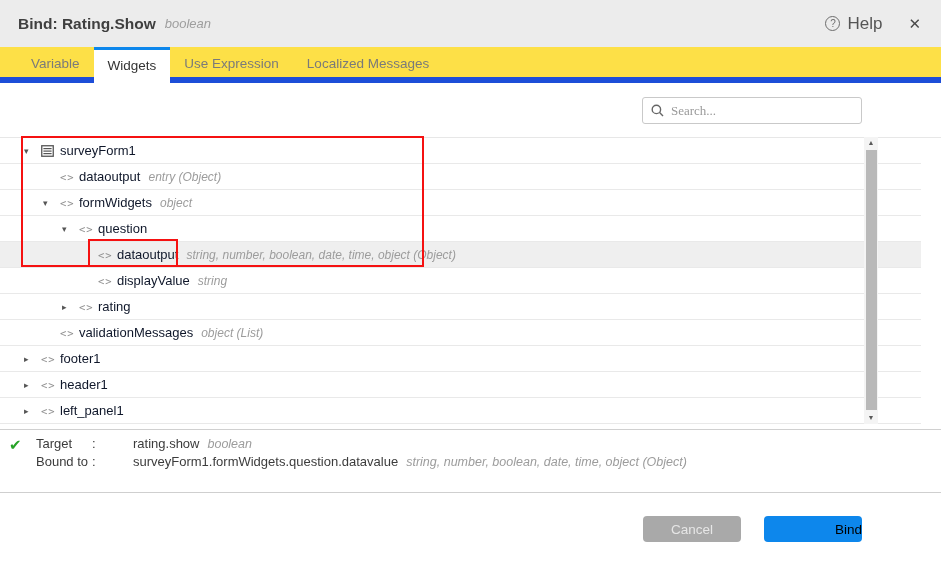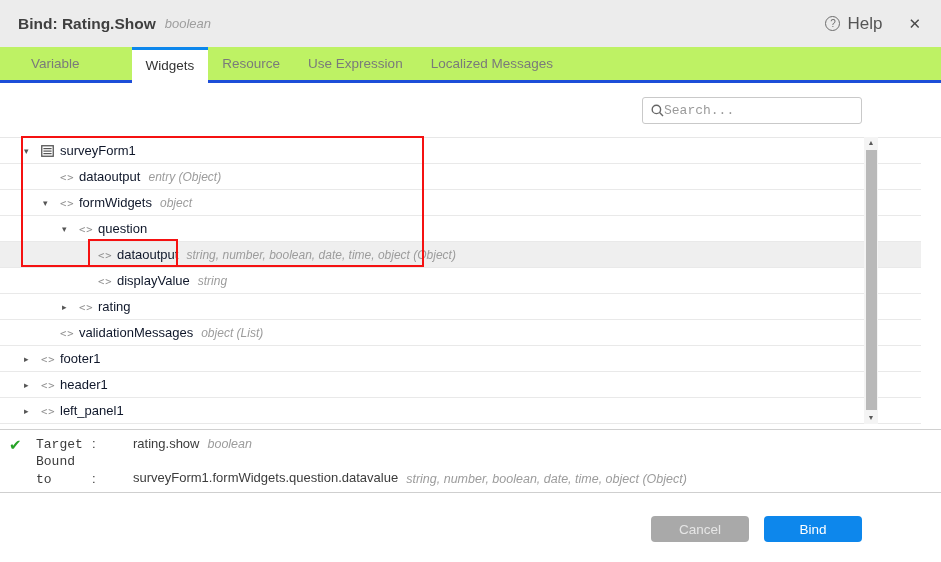--- a/index.html
+++ b/index.html
@@ -12,32 +12,32 @@
               display:flex; align-items:center; padding:0 20px 0 18px; }
   .title { font-size:15.5px; font-weight:bold; color:#3f3f3f; }
   .title-type { font-size:13px; font-style:italic; color:#9e9e9e; margin-left:9px; font-weight:normal; }
   .titlebar-right { margin-left:auto; display:flex; align-items:center; }
   .help-icon { width:15px; height:15px; border:1px solid #6d6d6d; border-radius:50%; color:#6d6d6d;
                font-size:10px; line-height:13px; text-align:center; display:inline-block; }
   .help-label { font-size:17px; color:#555; margin:0 26px 0 7px; cursor:pointer; }
   .close-icon { font-size:15px; color:#4a4a4a; cursor:pointer; line-height:15px; }
 
   
-  .tabbar { position:absolute; left:0; top:47px; width:941px; height:36px; background:#bef264;
-            border-bottom:3px solid #1d4ed8; display:flex; padding-left:17px; }
+  .tabbar { position:absolute; left:0; top:47px; width:941px; height:36px; background:#fde047;
+            border-bottom:6px solid #1d4ed8; display:flex; padding-left:17px; }
   .tab { height:36px; line-height:34px; padding:0 14px; font-size:13.5px; color:#7a7a7a;
          cursor:pointer; position:relative; }
-  .tab.active { background:#fff; color:#333; border-top:3px solid var(--accent); line-height:31px; height:37px;margin-left:38px; }
+  .tab.active { background:#fff; color:#333; border-top:3px solid var(--accent); line-height:31px; height:37px; }
 
   
   .searchbox { position:absolute; top:97px; right:21px; width:220px; height:27px; background:#fff;
                border:1px solid #c9c9c9; border-radius:3px; display:flex; align-items:center; padding:0 8px; }
   .searchbox svg { flex:0 0 auto; }
-  .searchbox input { border:none; outline:none; flex:1; font-size:13px; color:#555; 
-                     font-family:Liberation Mono, monospace; background:transparent; }
+  .searchbox input { border:none; outline:none; flex:1; font-size:13px; color:#555; margin-left:7px;
+                     font-family:Liberation Serif, serif; background:transparent; }
   .searchbox input::placeholder { color:#9a9a9a; }
 
   
   .tree { position:absolute; left:0; top:137px; width:941px; border-top:1px solid #e7e7e7; }
   .tree-row { height:26px; display:flex; align-items:center; border-bottom:1px solid #e9e9e9;
               margin-right:20px; cursor:pointer; }
   .tree-row.hl { background:#efefef; }
   .arrow { width:17px; font-size:9px; color:#555; flex:0 0 auto; }
   .code-glyph { width:19px; font-size:10.5px; color:#8f8f8f; letter-spacing:1px; flex:0 0 auto;
                 font-family:"DejaVu Sans Mono",monospace; }
@@ -54,50 +54,49 @@
   
   .red-box { position:absolute; border:2px solid var(--red); pointer-events:none; }
   .red-outer { left:21px; top:136px; width:403px; height:131px; }
   .red-inner { left:88px; top:239px; width:90px; height:28px; }
 
   
   .status { position:absolute; left:0; top:429px; width:941px; height:64px;
             border-top:1px solid #d0d0d0; border-bottom:1px solid #cfcfcf; display:flex; padding:5px 0 0 9px; }
   .check-icon { width:27px; font-size:15px; font-weight:bold; color:var(--green); line-height:19px; }
   .status-lines { font-size:13px; line-height:17.4px; }
-  .slabel { display:inline-block; width:56px;font-family:Liberation Mono, monospace; }
+  .slabel { display:inline-block; width:56px; }
   .scolon { display:inline-block; width:41px; }
   .stype { font-size:12.5px; font-style:italic; color:#9c9c9c; margin-left:8px; }
 
   
   .btn-row { position:absolute; top:516px; right:21px; display:flex; }
   .btn { width:98px; height:26px; border:none; border-radius:4px; font-size:13.5px; cursor:pointer;
          font-family:"Liberation Sans",sans-serif; }
   .btn-cancel { background:var(--cancel); color:#e6e6e6; }
-  .btn-bind { background:var(--accent); color:#ffffff; margin-left:15px; }
+  .btn-bind { background:var(--accent); color:#000000; margin-left:23px;text-align:right; }
 </style>
 </head>
 <body>
 
 <div class="dialog">
 
   <div class="titlebar">
     <span class="title">Bind: Rating.Show</span>
     <span class="title-type">boolean</span>
     <div class="titlebar-right">
       <span class="help-icon">?</span>
       <span class="help-label">Help</span>
       <span class="close-icon">✕</span>
     </div>
   </div>
 
   <div class="tabbar">
       <div class="tab">Variable</div>
       <div class="tab active">Widgets</div>
-      <div class="tab">Resource</div>
       <div class="tab">Use Expression</div>
       <div class="tab">Localized Messages</div>
     </div>
 
   <div class="searchbox">
     <svg width="13" height="13" viewBox="0 0 13 13">
       <circle cx="5.4" cy="5.4" r="4.2" fill="none" stroke="#666" stroke-width="1.4"></circle>
       <line x1="8.6" y1="8.6" x2="12" y2="12" stroke="#666" stroke-width="1.4"></line>
     </svg>
     <input type="text" placeholder="Search..." style="">

